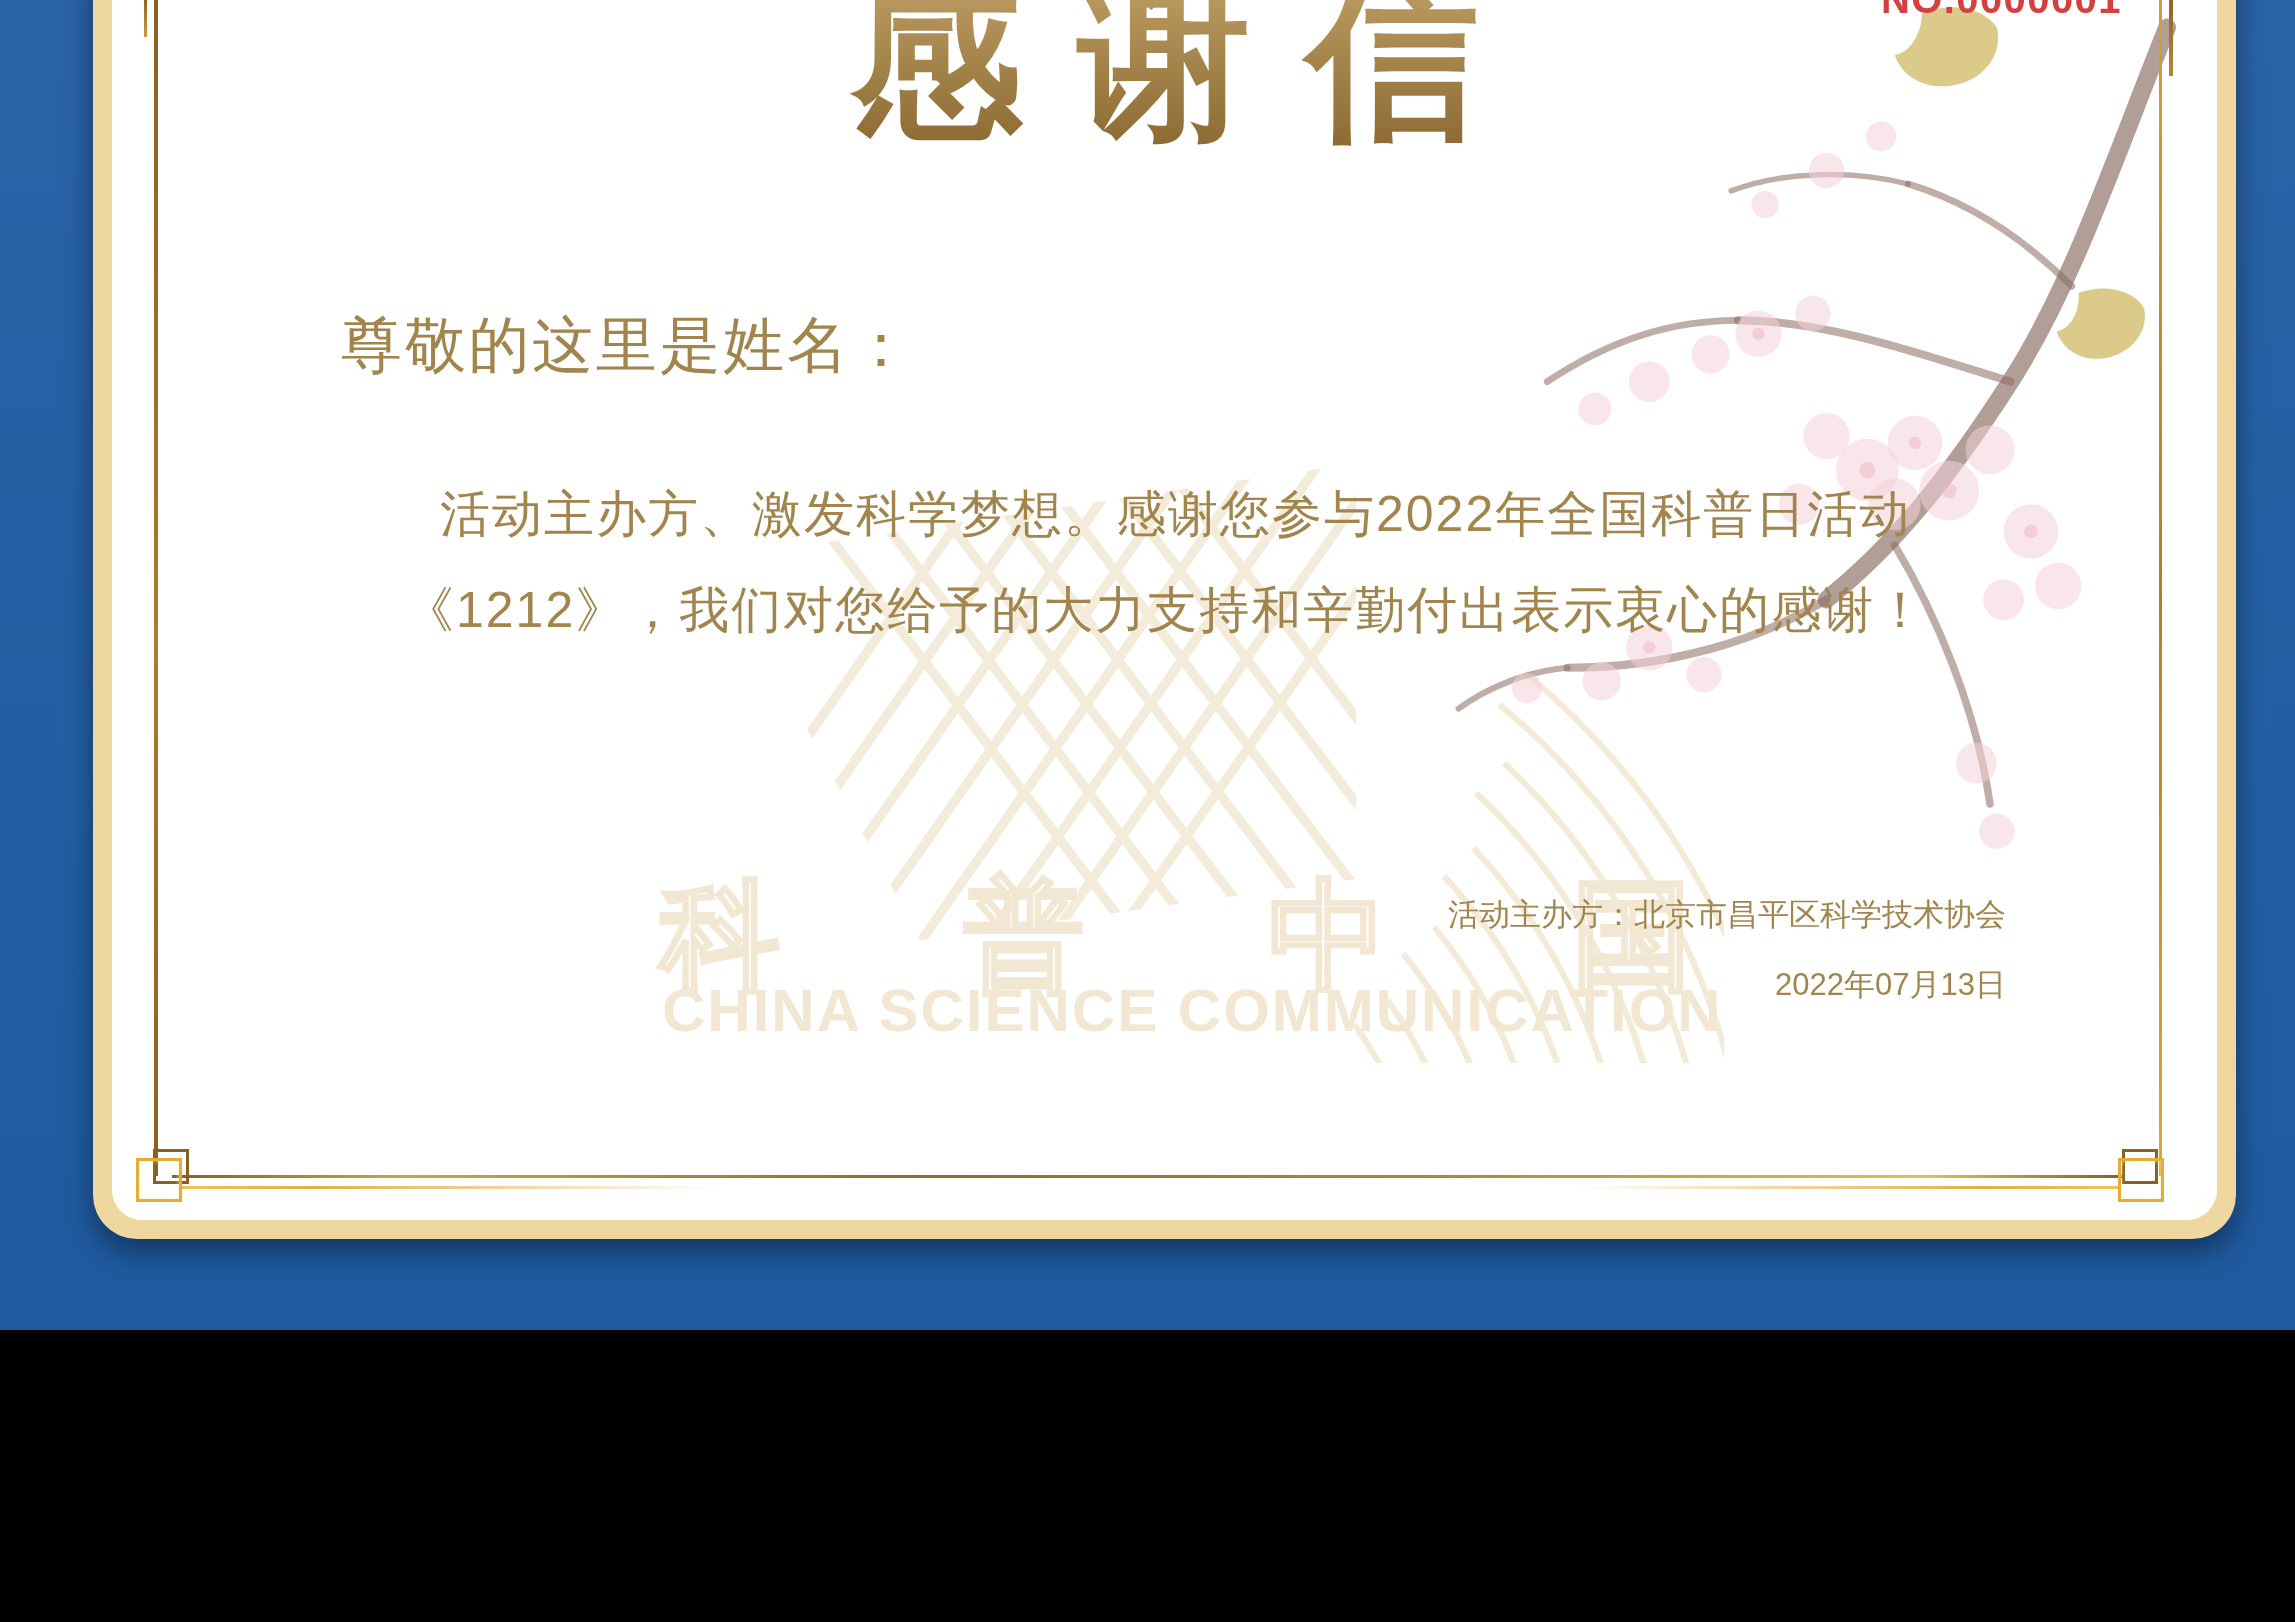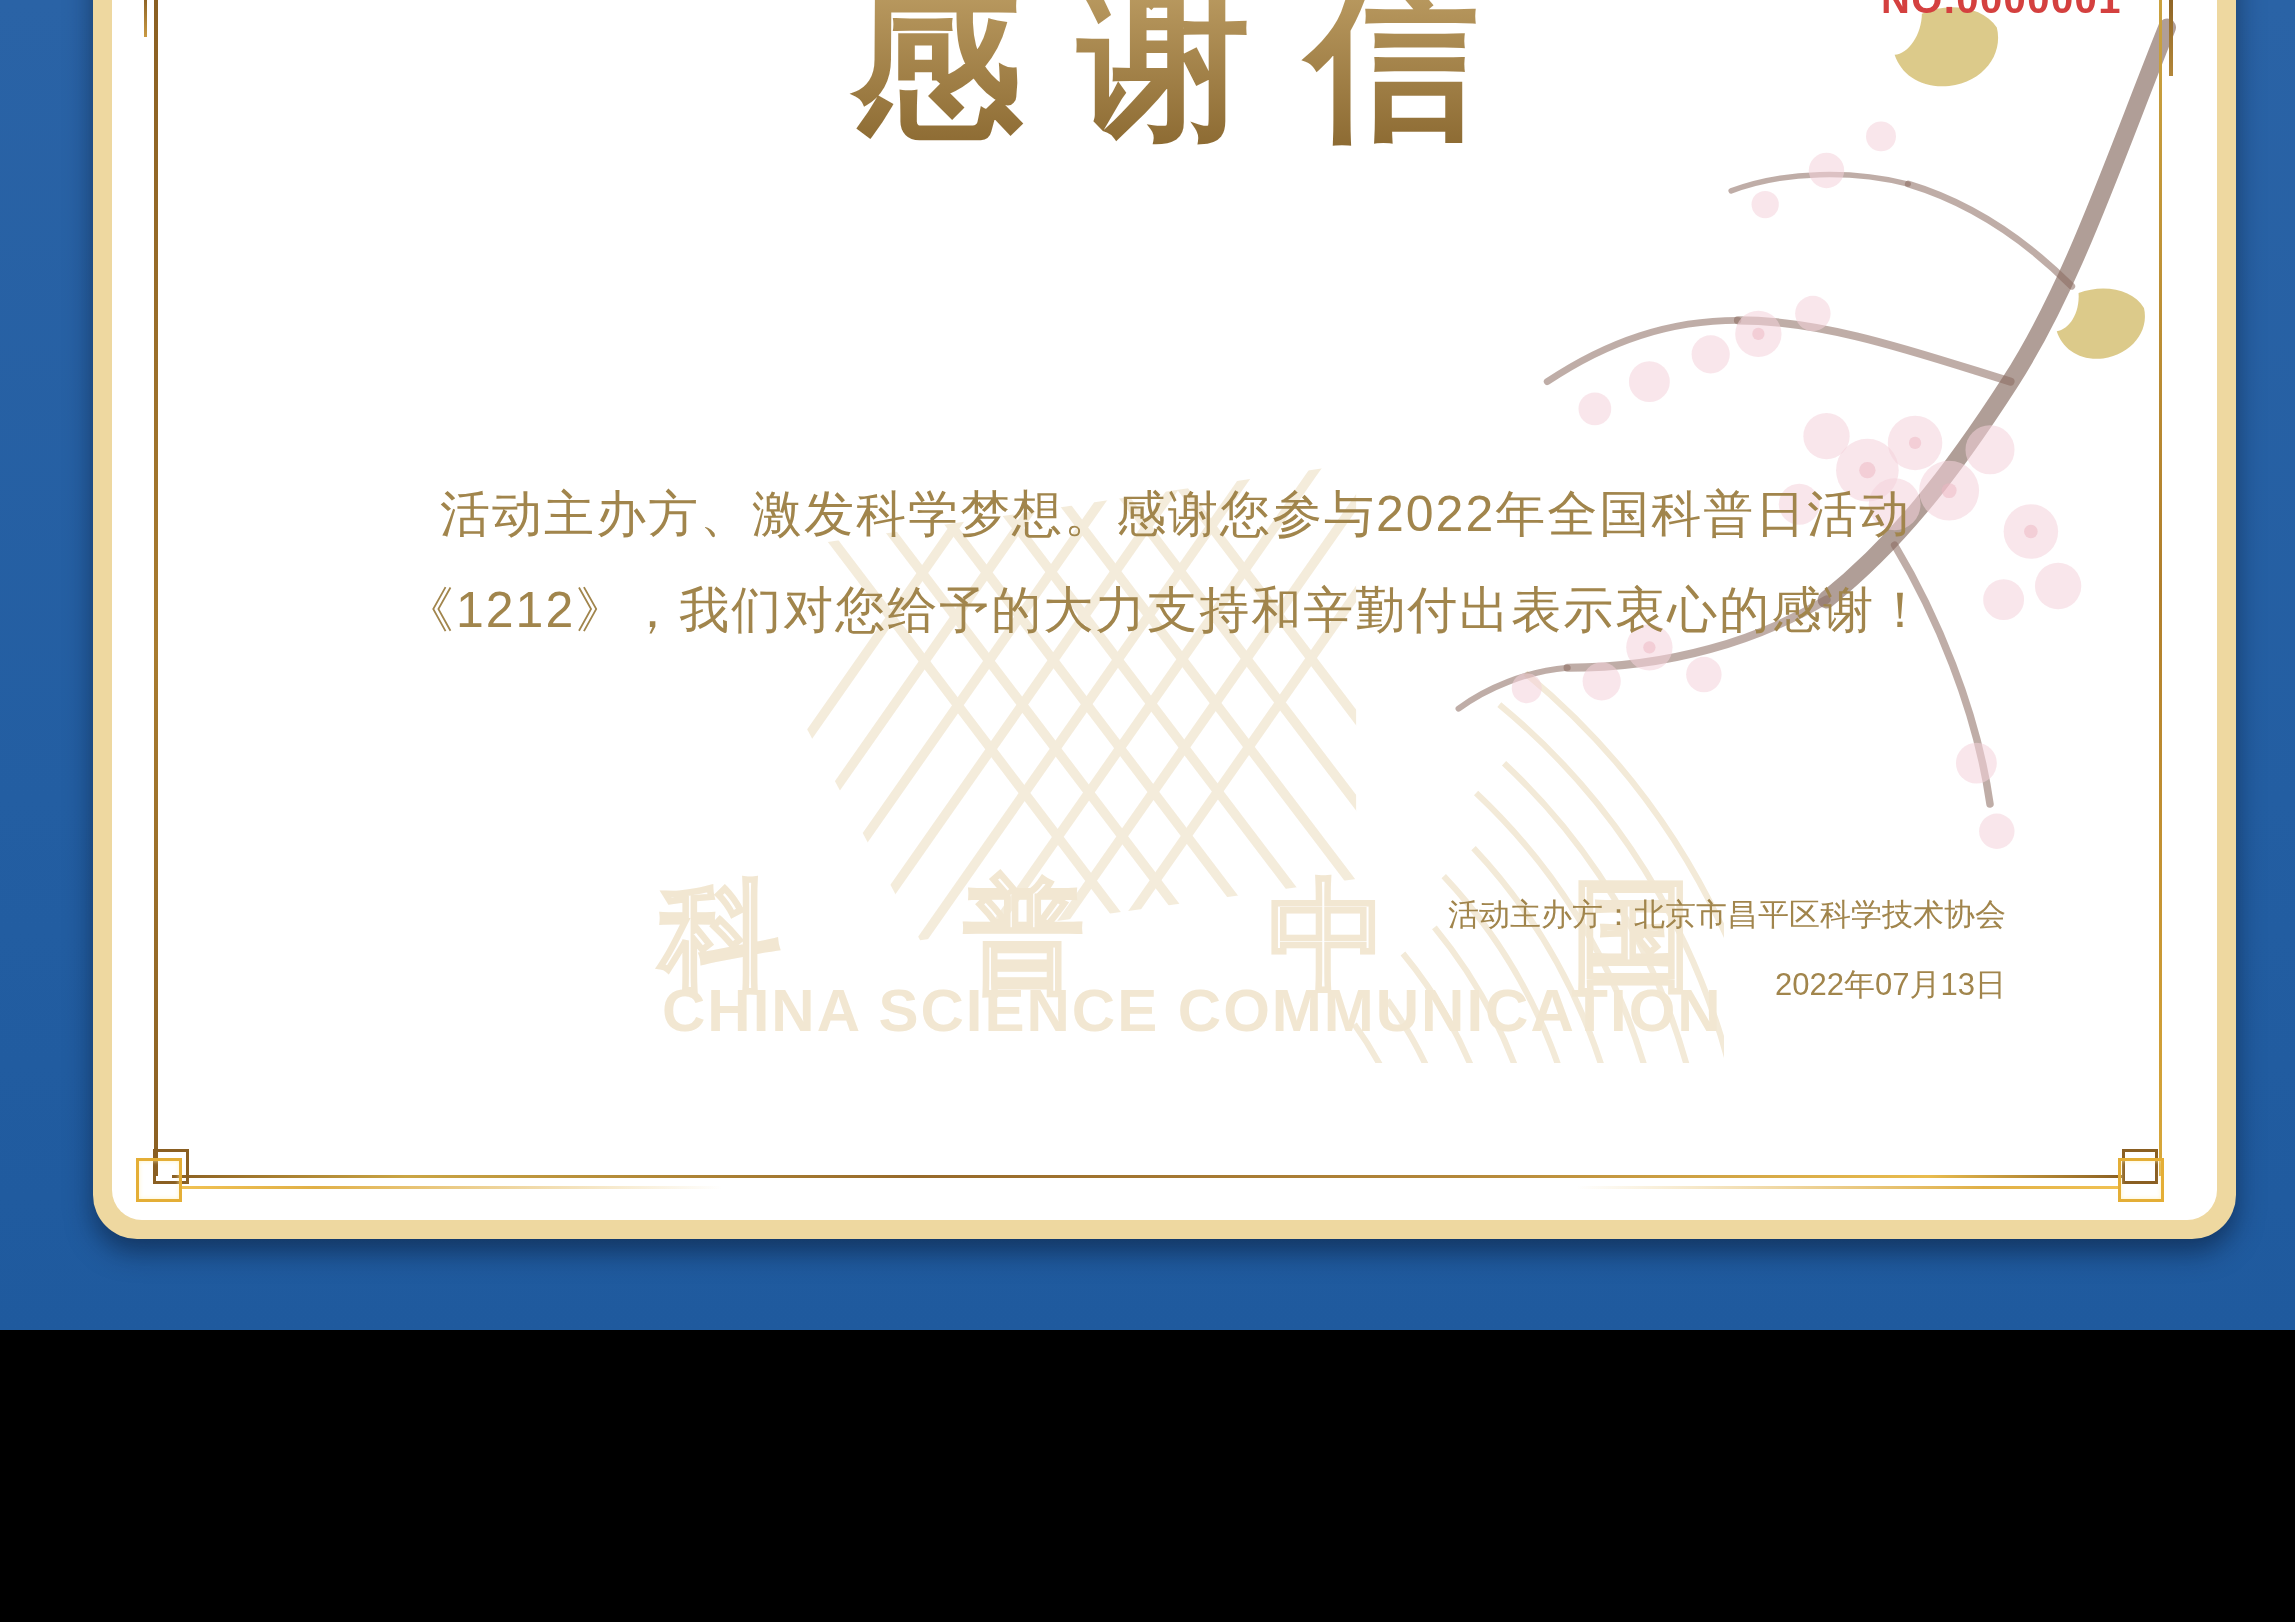--- a/index.html
+++ b/index.html
@@ -194,19 +194,20 @@
   <div class="sq sq-bl-dark"></div>
   <div class="sq sq-bl-bright"></div>
   <div class="sq sq-br-dark"></div>
   <div class="sq sq-br-bright"></div>
 
   <div class="wm-cn">科普中国</div>
   <div class="wm-en">CHINA SCIENCE COMMUNICATION</div>
 
   <div class="serial z-text">NO.0000001</div>
   <div class="title z-text">感谢信</div>
+  <div class="salutation z-text">尊敬的这里是姓名：</div>
   <div class="body-line body-line1 z-text">活动主办方、激发科学梦想。感谢您参与2022年全国科普日活动</div>
   <div class="body-line body-line2 z-text">《1212》，我们对您给予的大力支持和辛勤付出表示衷心的感谢！</div>
   <div class="footer-line organizer z-text">活动主办方：北京市昌平区科学技术协会</div>
   <div class="footer-line date z-text">2022年07月13日</div>
 
 </div>
 
 
 </body></html>

